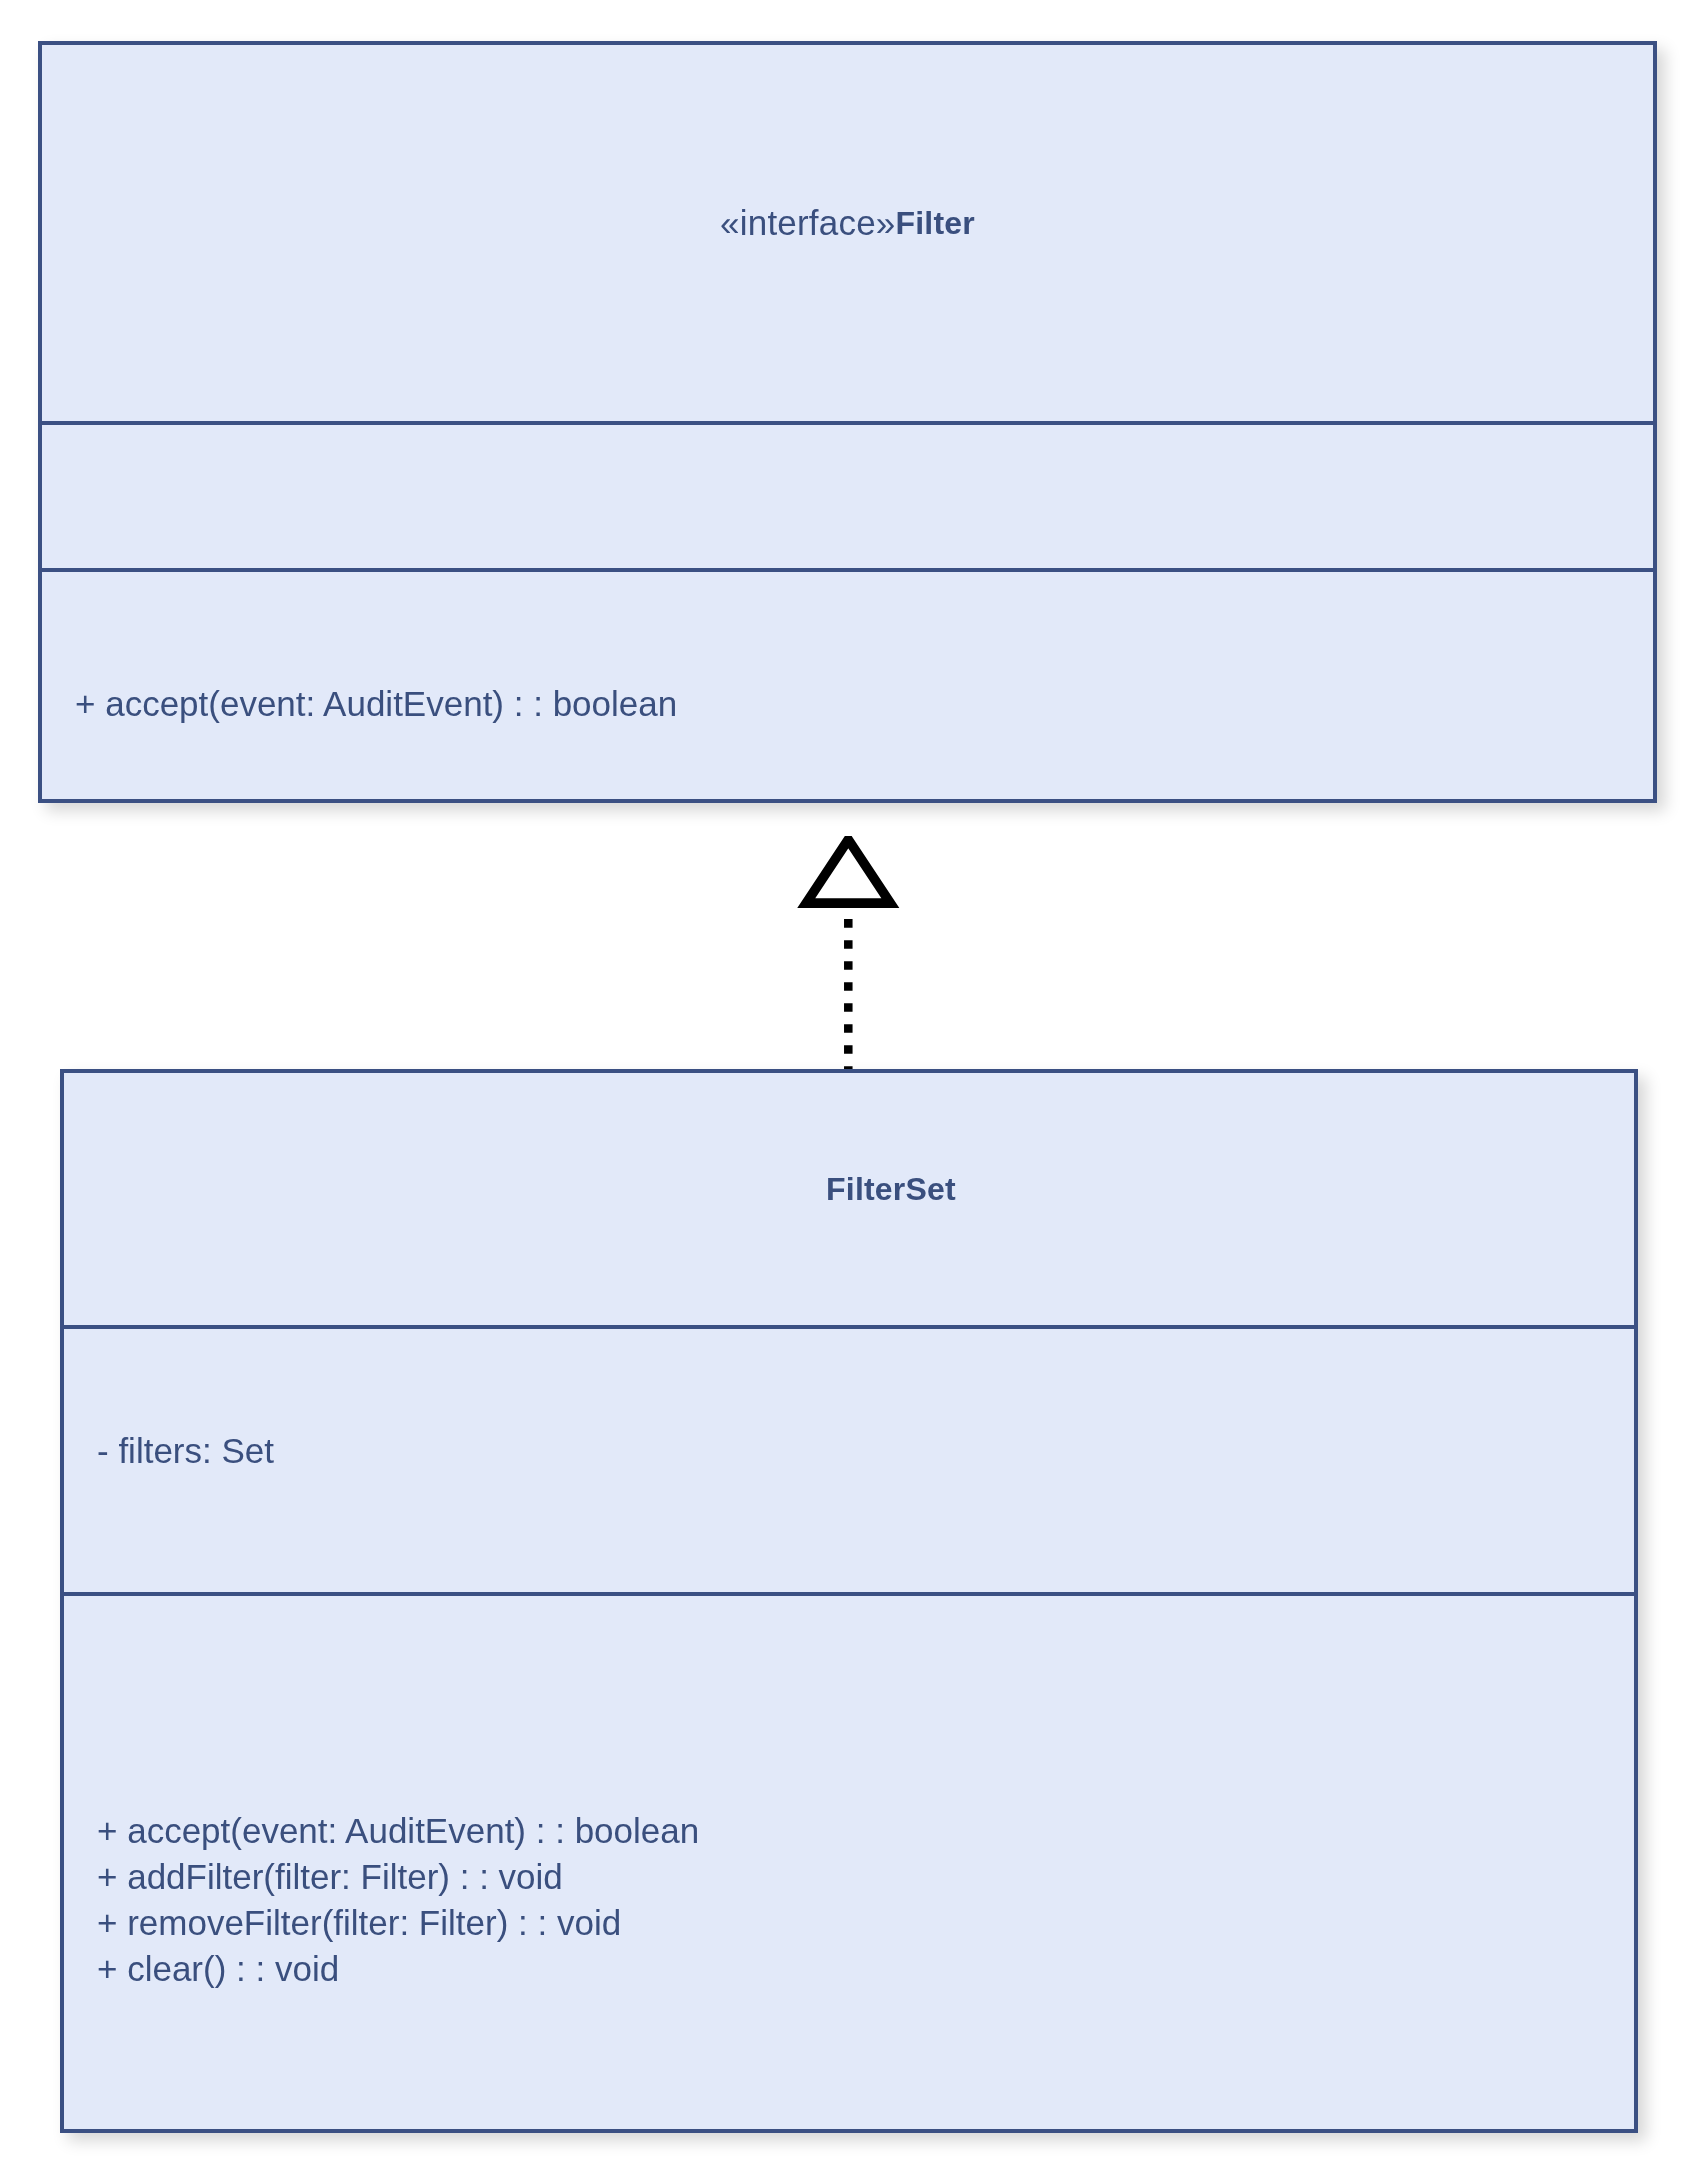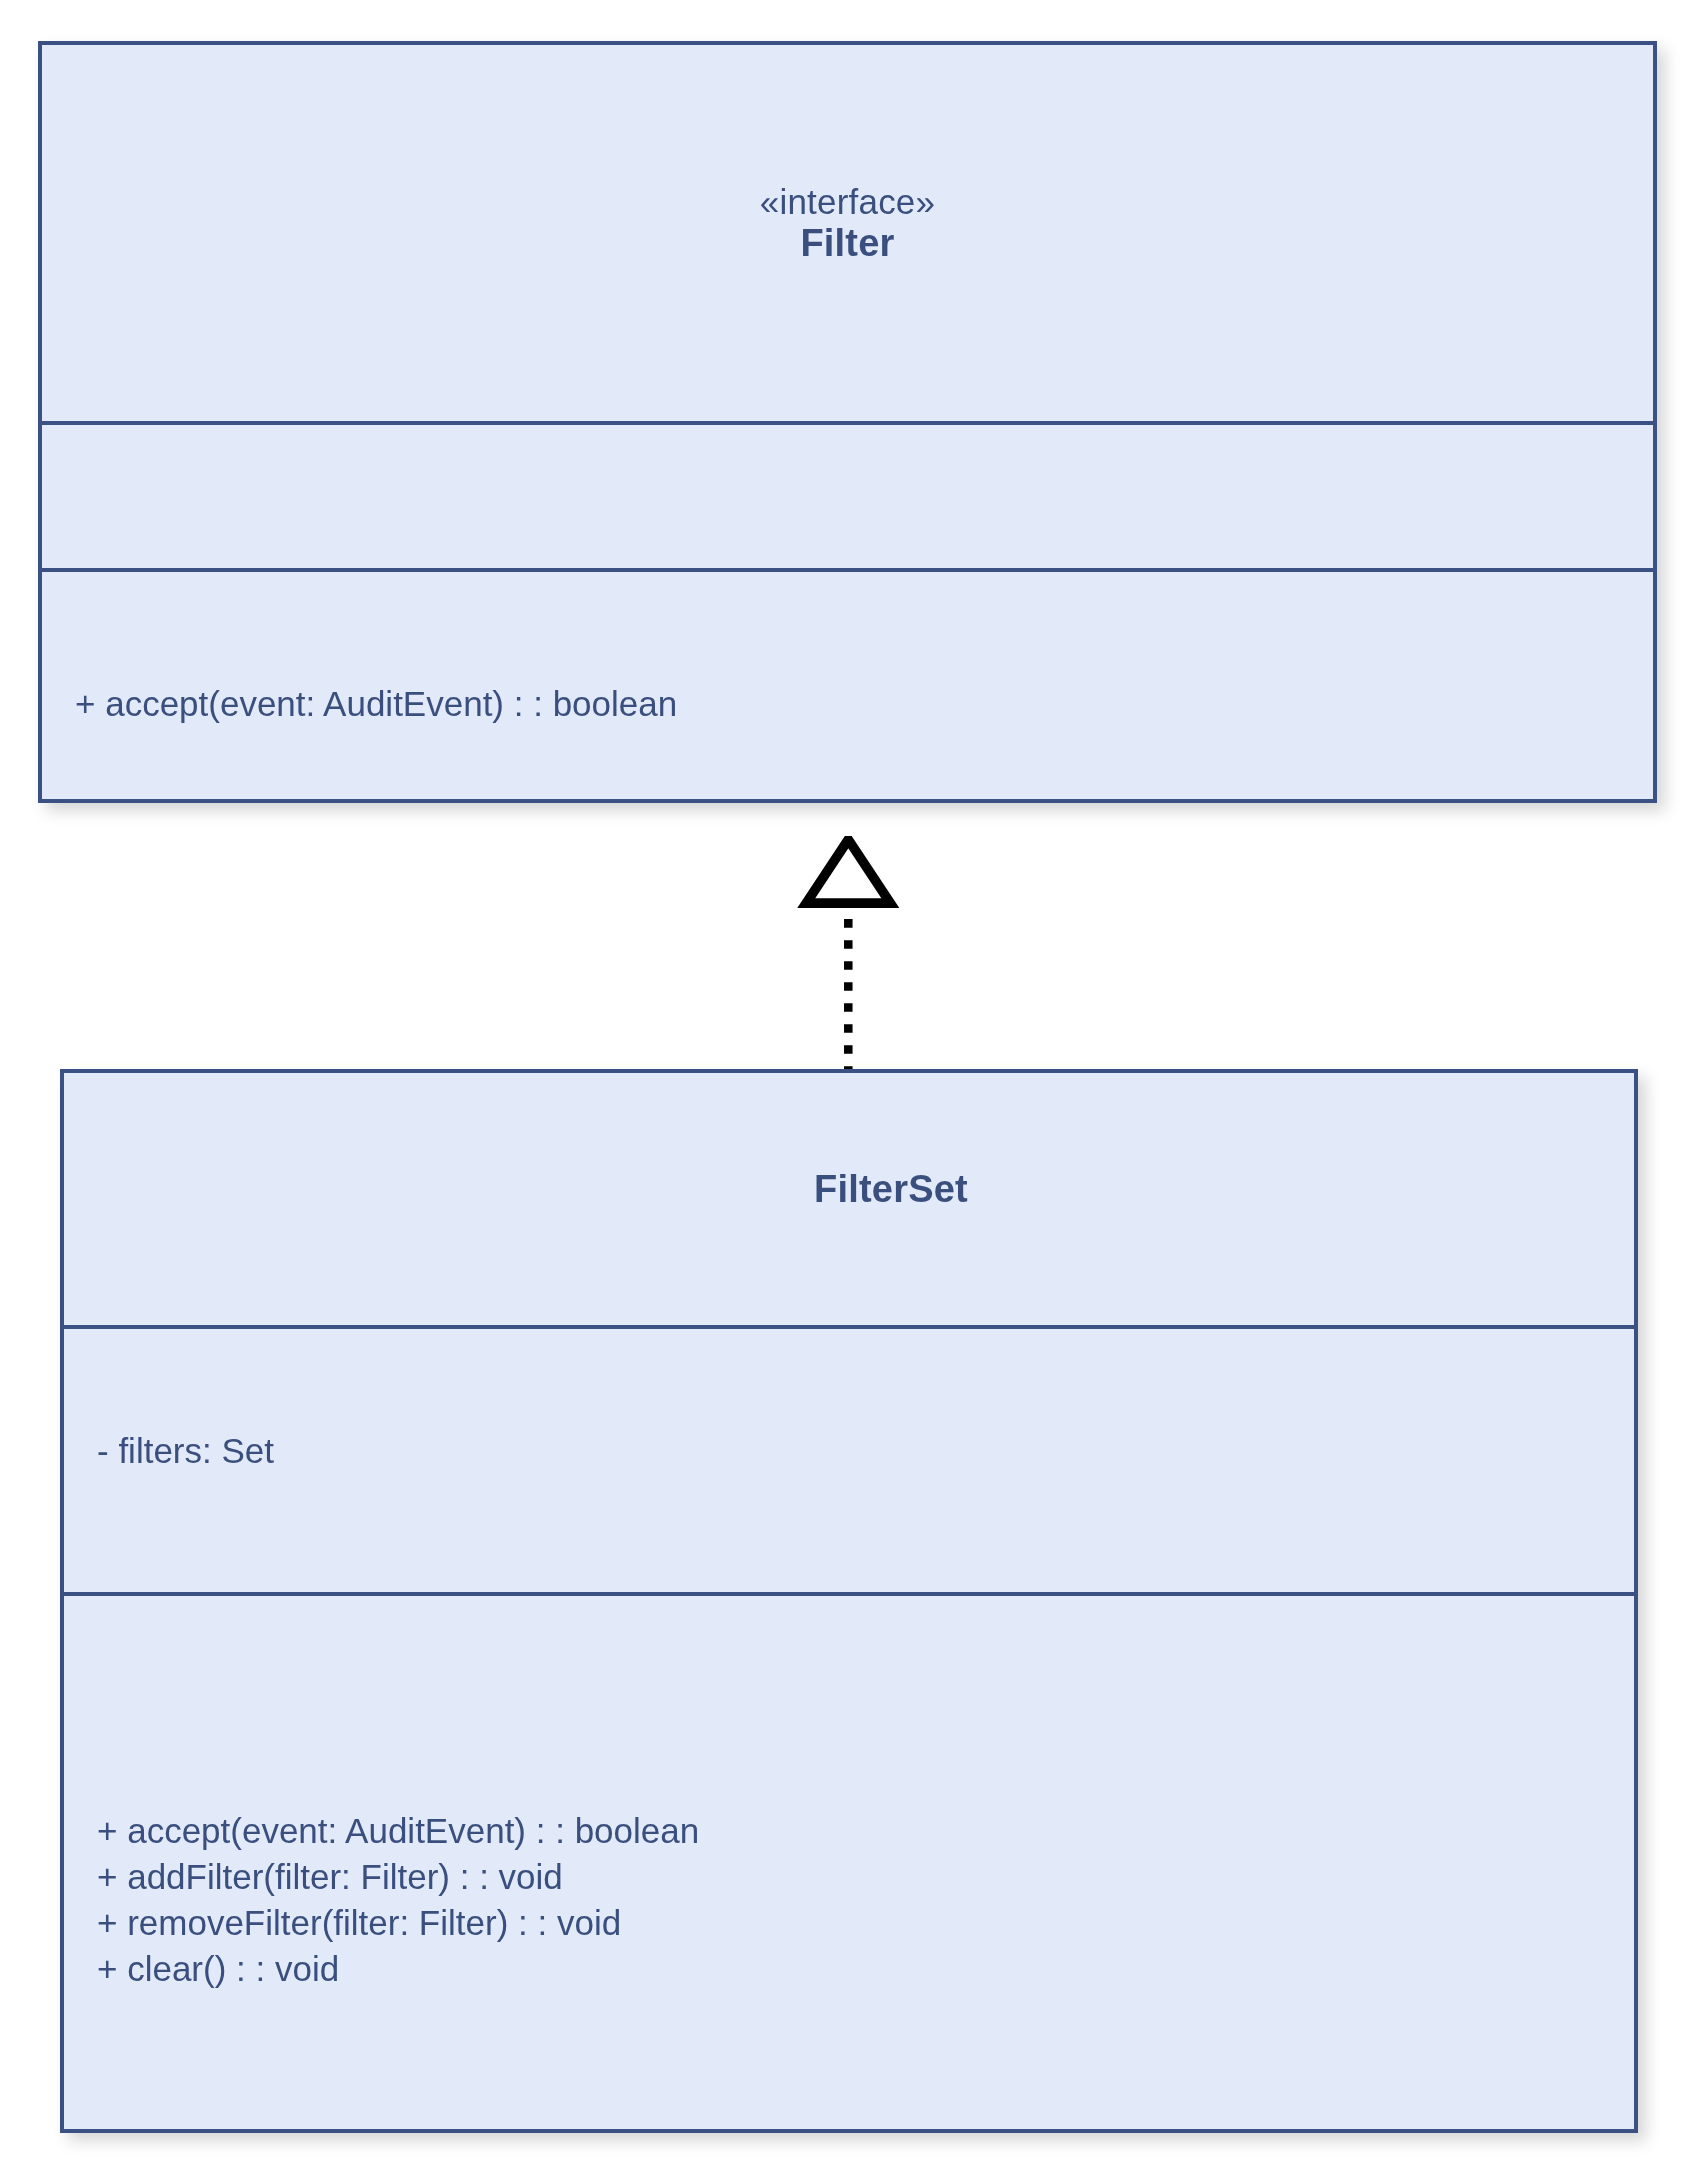--- a/index.html
+++ b/index.html
@@ -33,37 +33,37 @@
   }
 
   .compartment + .compartment {
     border-top: 4px solid #3b5083;
     margin-top: 19px;
   }
 
   
   .c-header {
     display: flex;
-    flex-direction: column;
+    flex-direction: row;
     align-items: center;
     justify-content: center;
     text-align: center;
   }
 
   .stereotype {
     color: #3a4f7e;
     font-size: 35px;
     font-weight: 400;
     line-height: 1.15;
     letter-spacing: 0.2px;
   }
 
   .class-name {
     color: #3a4f7e;
-    font-size: 38px;
+    font-size: 32px;
     font-weight: bold;
     line-height: 1.15;
     letter-spacing: 0.2px;
   }
 
   
   .c-members {
     display: flex;
     flex-direction: column;
     justify-content: center;

